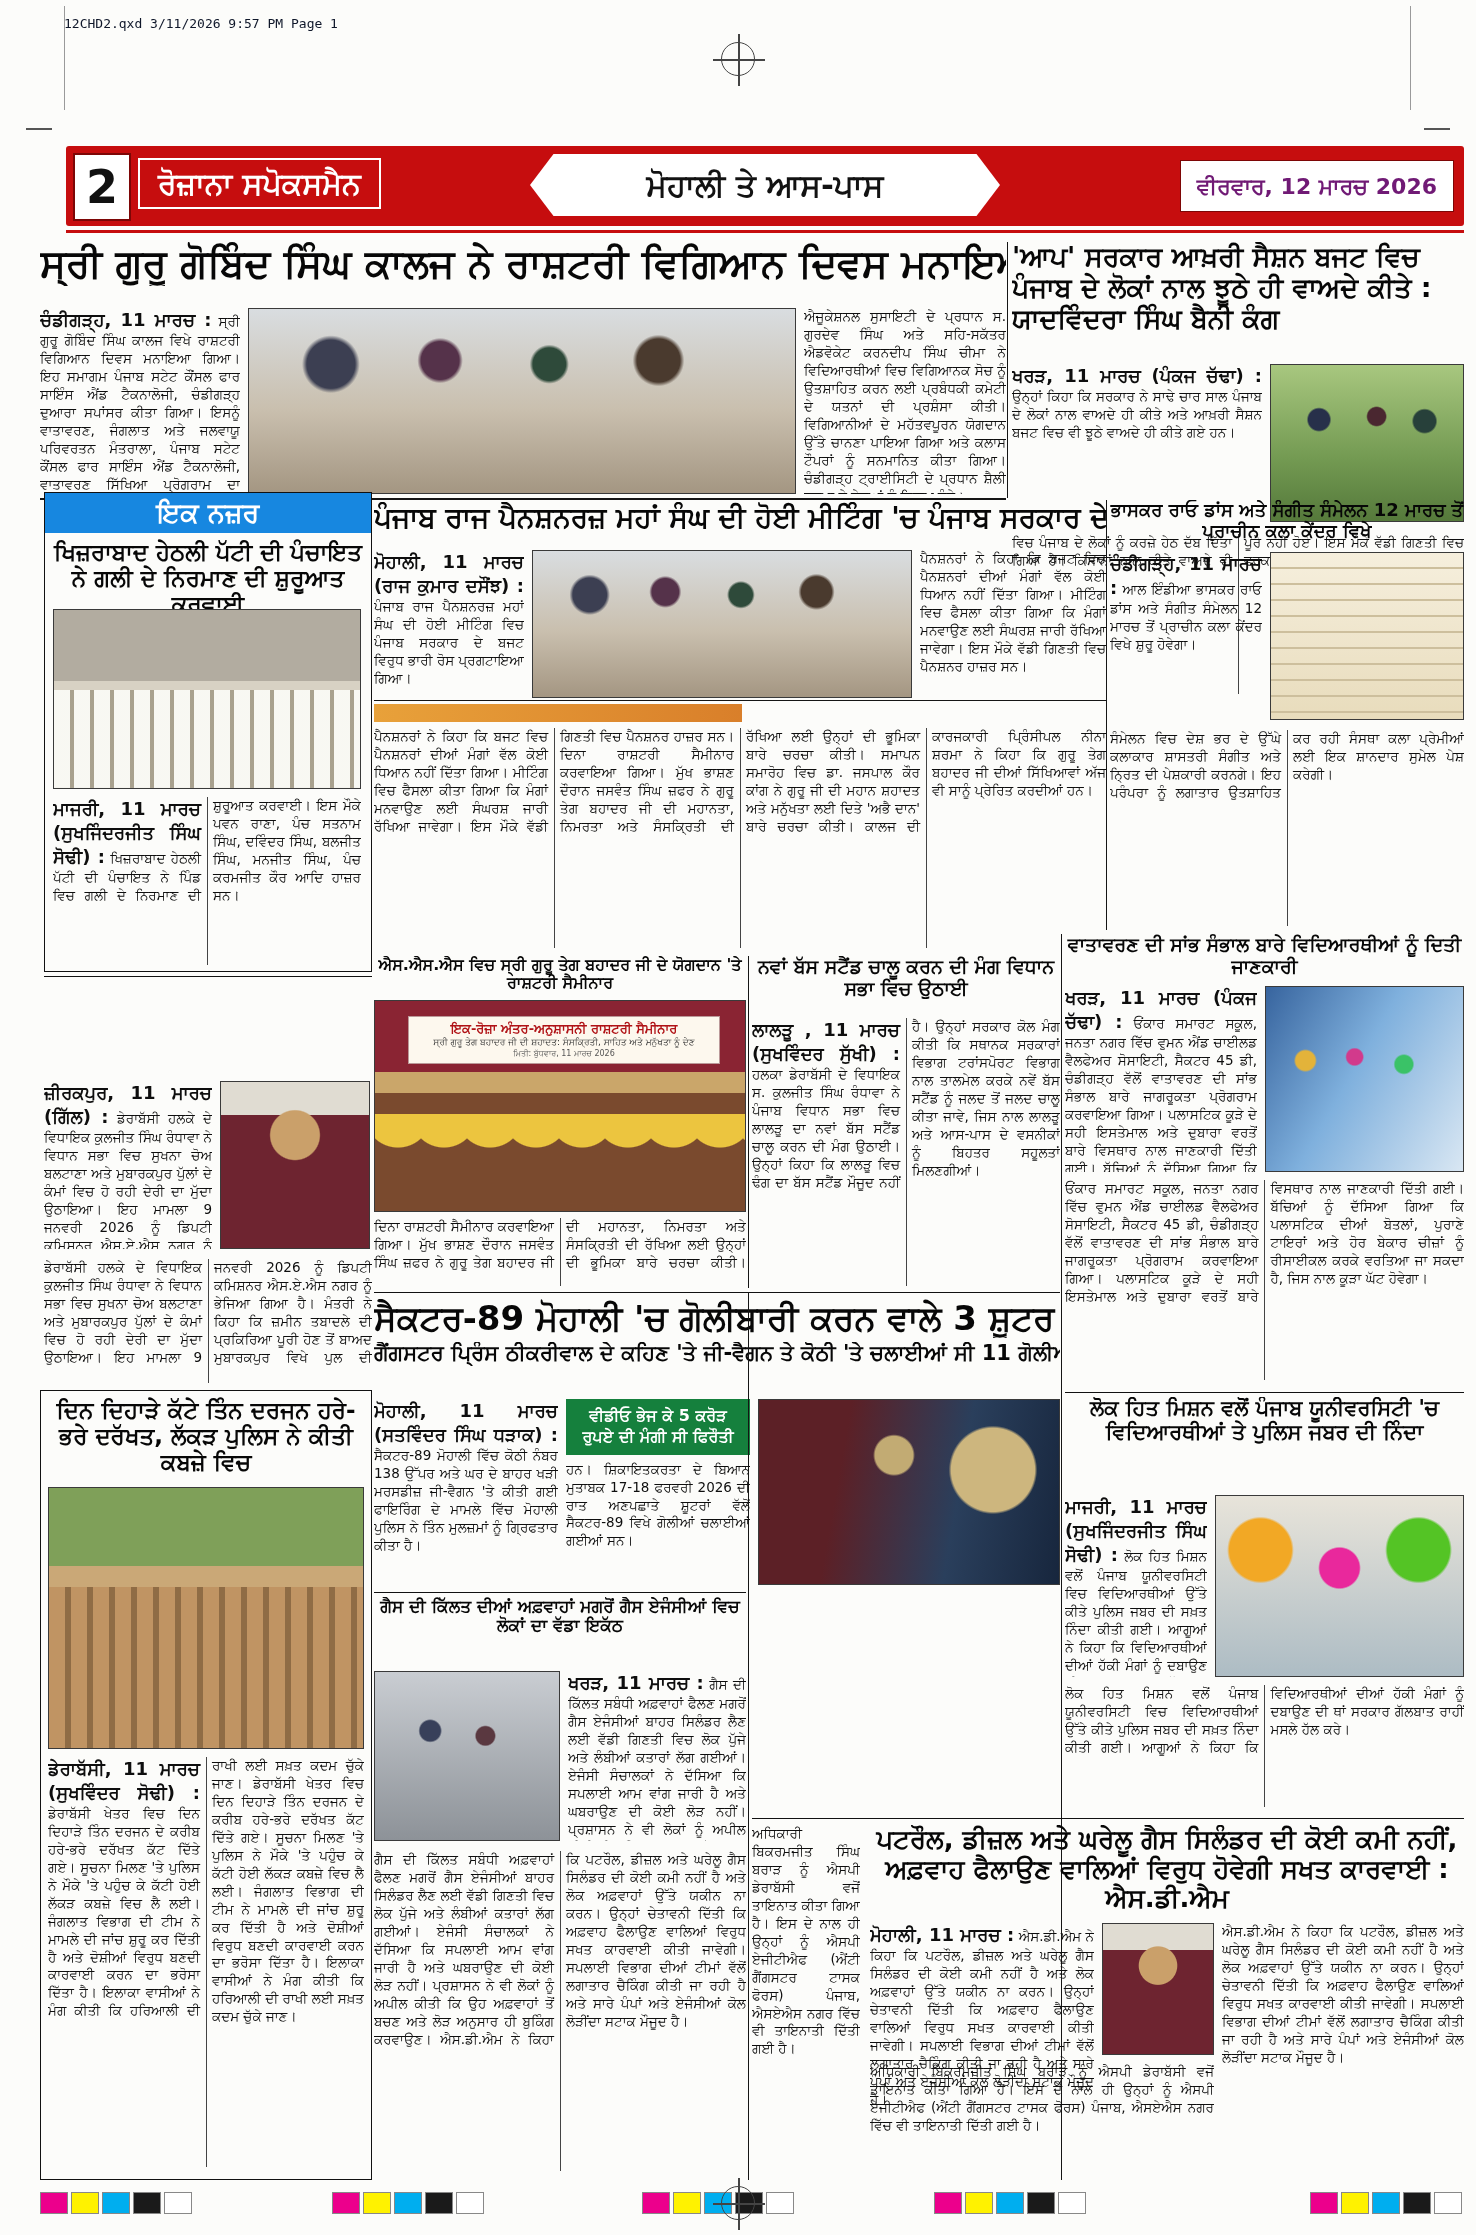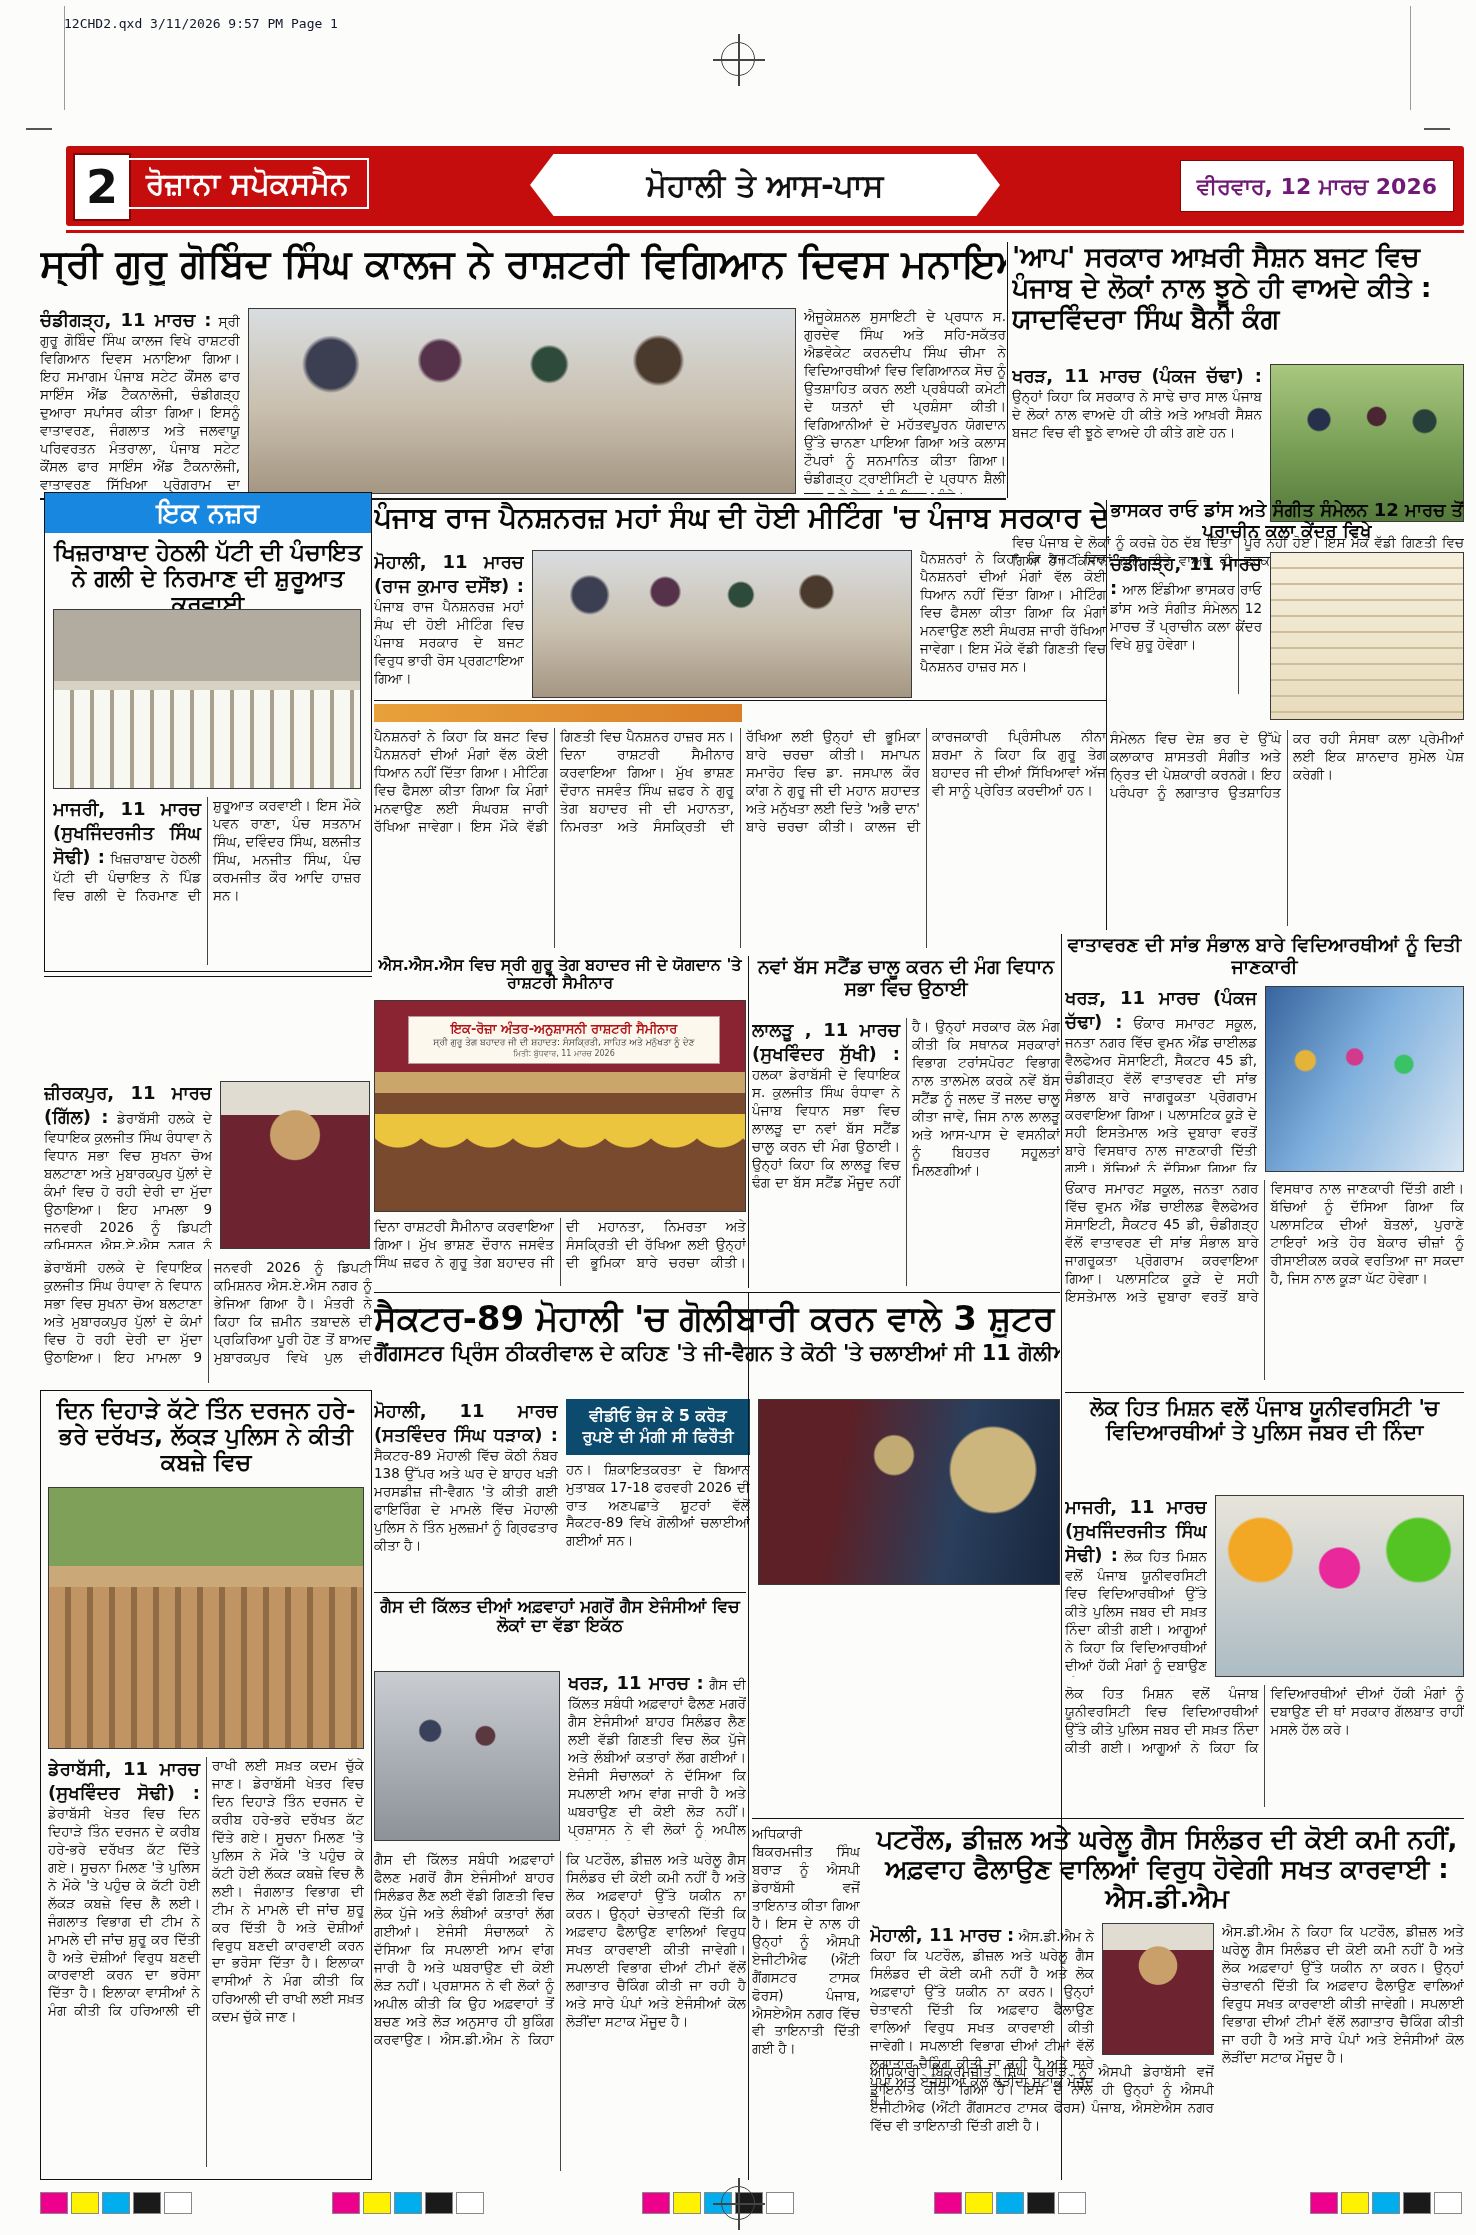--- a/index.html
+++ b/index.html
@@ -14,21 +14,21 @@
   
   .cropmark{width:34px;height:34px;border:1.5px solid #444;border-radius:50%;}
   .cropmark:before,.cropmark:after{content:"";position:absolute;background:#444;}
   .cropmark:before{left:50%;top:-9px;width:1.5px;height:52px;}
   .cropmark:after{top:50%;left:-9px;height:1.5px;width:52px;}
   
   .mast{background:#c60d0e;border-radius:3px;}
   .mast .pageno{position:absolute;left:7px;top:7px;width:54px;height:64px;background:#fff;
        border:2px solid #7d0606;color:#111;font-size:46px;font-weight:700;display:flex;
        align-items:center;justify-content:center;}
-  .mast .paper{position:absolute;left:60px;top:12px;padding:4px 18px;border:2px solid #fff;
+  .mast .paper{position:absolute;left:72px;top:12px;padding:4px 18px;border:2px solid #fff;
        color:#fff;font-size:30px;font-weight:700;line-height:1.3;}
   .mast .ribbon{position:absolute;left:50%;top:8px;transform:translateX(-50%);width:470px;height:62px;
        background:#fff;display:flex;align-items:center;justify-content:center;
        clip-path:polygon(5% 0,95% 0,100% 50%,95% 100%,5% 100%,0 50%);
        color:#121212;font-size:31px;font-weight:700;}
   .mast .datebox{position:absolute;right:10px;top:14px;height:50px;background:#fff;border:1.5px solid #7d0606;
        color:#701a75;font-size:22px;font-weight:700;display:flex;align-items:center;padding:0 16px;}
   
   .hl{font-weight:700;margin:0;color:#070707;line-height:1.14;text-align:center;overflow:hidden;}
   .nowrap{white-space:nowrap;}
@@ -80,21 +80,21 @@
      linear-gradient(180deg,#e8e4da,#adbcc4);}
   .ph-crowd{background:
      radial-gradient(circle at 30% 35%,#38405a 0 6%,transparent 7%),
      radial-gradient(circle at 60% 38%,#5a3840 0 6%,transparent 7%),
      linear-gradient(180deg,#c9cdd2,#8d9298);}
   .ph-portrait{background:
      radial-gradient(circle at 50% 32%,#caa06a 0 18%,transparent 19%),
      linear-gradient(180deg,#e0dcd2 0 20%,#6e2430 20%);}
   
   .nazar-head{background:#1787e0;color:#fff;font-size:27px;font-weight:700;text-align:center;line-height:40px;}
-  .ransom{background:#0c4a6e;color:#fff;font-weight:700;font-size:16px;text-align:center;
+  .ransom{background:#15803d;color:#fff;font-weight:700;font-size:16px;text-align:center;
           padding:7px 6px;line-height:1.3;}
   .orange-strip{background:linear-gradient(90deg,#e8a13a,#d97f2a);}
   .banner-box{position:absolute;left:9%;top:7%;width:82%;background:#fdf8ee;border:1px solid #b99;
       text-align:center;padding:4px 3px;}
   .banner-box .t1{color:#b01216;font-weight:700;font-size:13px;line-height:1.25;}
   .banner-box .t2{color:#333;font-size:9px;line-height:1.3;}
   .banner-box .t3{color:#555;font-size:8px;}
   
   .reg{display:flex;gap:3px;}
   .reg span{width:26px;height:20px;display:block;border:1px solid #888;}

